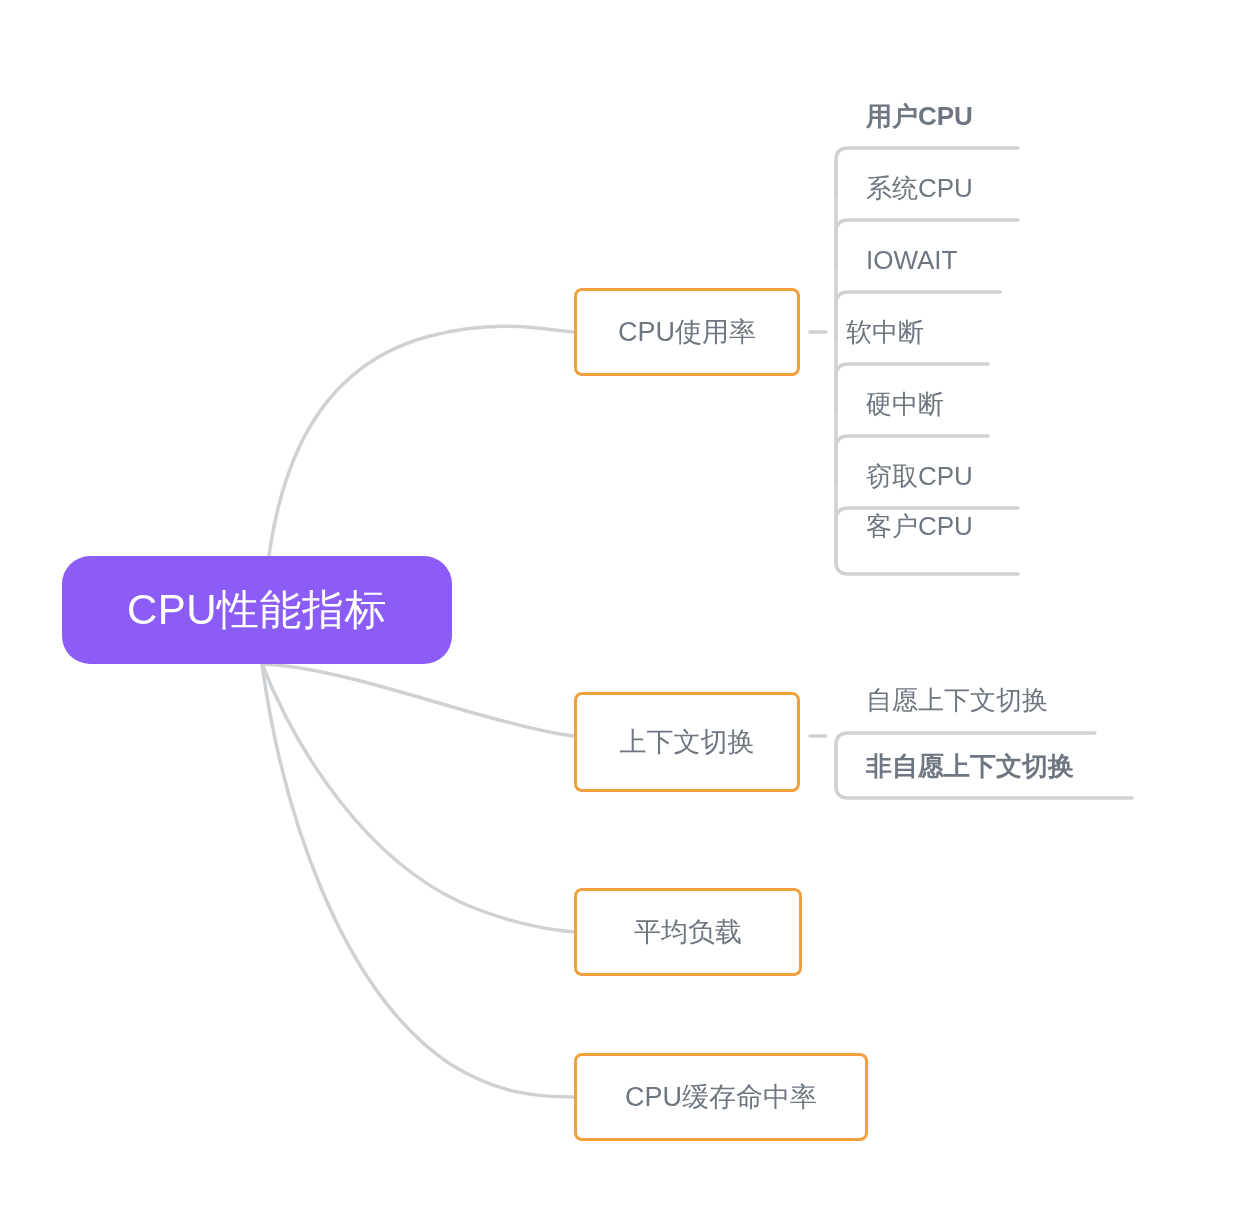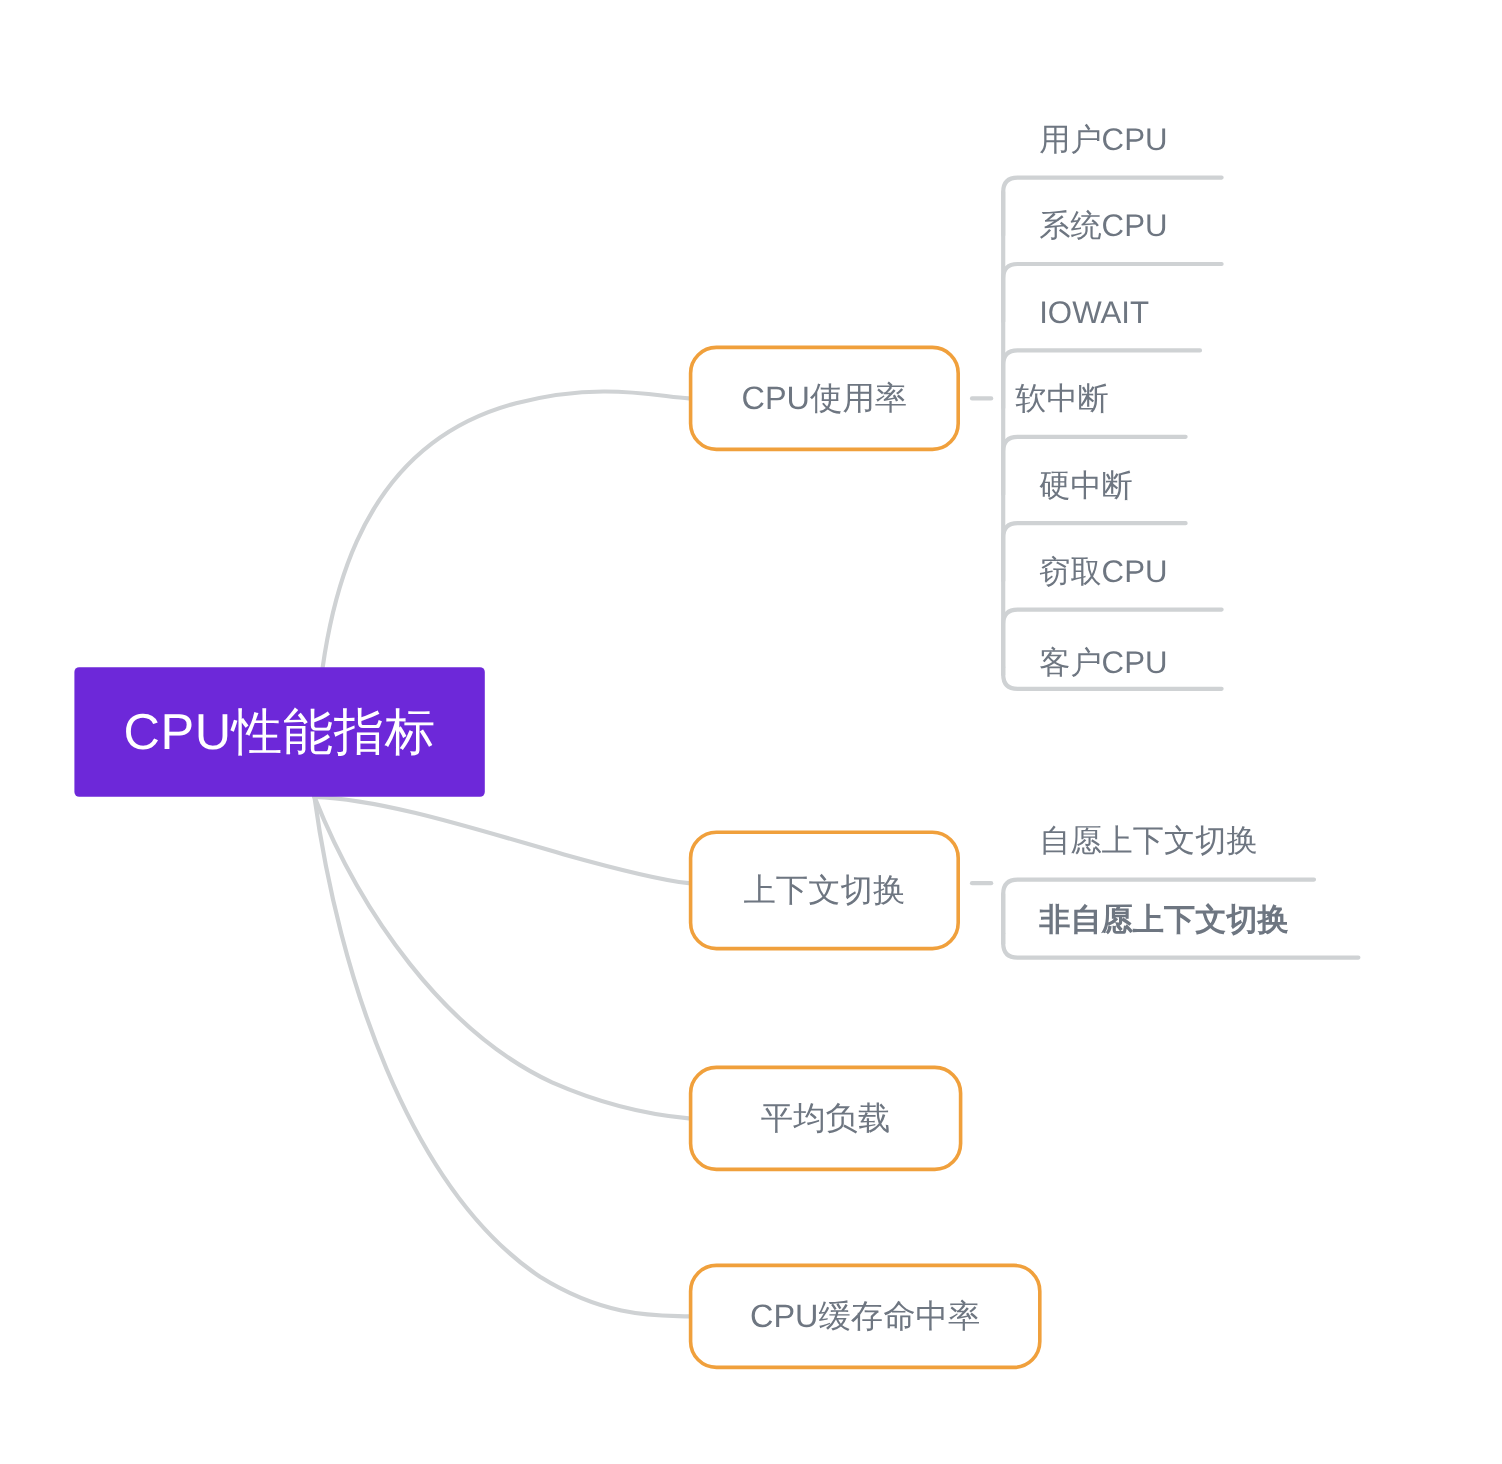--- a/index.html
+++ b/index.html
@@ -29,43 +29,43 @@
     width: 1252px;
     height: 1220px;
     pointer-events: none;
   }
 
   
   .root-node {
     position: absolute;
     left: 62px;
     top: 556px;
-    width: 342px;
+    width: 390px;
     height: 108px;
-    border-radius: 4px;
-    background: #6d28d9;
+    border-radius: 28px;
+    background: #8b5cf6;
     display: flex;
     align-items: center;
     justify-content: center;
     z-index: 5;
   }
   .root-node .label {
     color: #ffffff;
     font-size: 42px;
     line-height: 1;
     letter-spacing: 0.5px;
     white-space: nowrap;
   }
 
   
   .branch-node {
     position: absolute;
     box-sizing: border-box;
     border: 3px solid #F0A03C;
-    border-radius: 23px;
+    border-radius: 8px;
     background: #ffffff;
     display: flex;
     align-items: center;
     justify-content: center;
     z-index: 4;
   }
   .branch-node .label {
     color: #6E7681;
     font-size: 27px;
     line-height: 1;
@@ -138,21 +138,21 @@
   </div>
 
   <div class="branch-node" style="left:574px; top:888px; width:228px; height:88px;">
     <span class="label">平均负载</span>
   </div>
 
   <div class="branch-node" style="left:574px; top:1053px; width:294px; height:88px;">
     <span class="label">CPU缓存命中率</span>
   </div>
 
-  <div class="leaf-node" style="left:866px; top:103px;">
+  <div class="leaf-node" style="left:866px; top:103px;font-weight:bold;">
     <span class="label">用户CPU</span>
   </div>
 
   <div class="leaf-node" style="left:866px; top:175px;">
     <span class="label">系统CPU</span>
   </div>
 
   <div class="leaf-node" style="left:866px; top:247px;">
     <span class="label">IOWAIT</span>
   </div>
@@ -162,21 +162,21 @@
   </div>
 
   <div class="leaf-node" style="left:866px; top:391px;">
     <span class="label">硬中断</span>
   </div>
 
   <div class="leaf-node" style="left:866px; top:463px;">
     <span class="label">窃取CPU</span>
   </div>
 
-  <div class="leaf-node" style="left:866px; top:539px;">
+  <div class="leaf-node" style="left:866px; top:513px;">
     <span class="label">客户CPU</span>
   </div>
 
   <div class="leaf-node" style="left:866px; top:688px;font-family:Liberation Serif, serif;">
     <span class="label">自愿上下文切换</span>
   </div>
 
   <div class="leaf-node" style="left:866px; top:753px;font-weight:bold;">
     <span class="label">非自愿上下文切换</span>
   </div>

